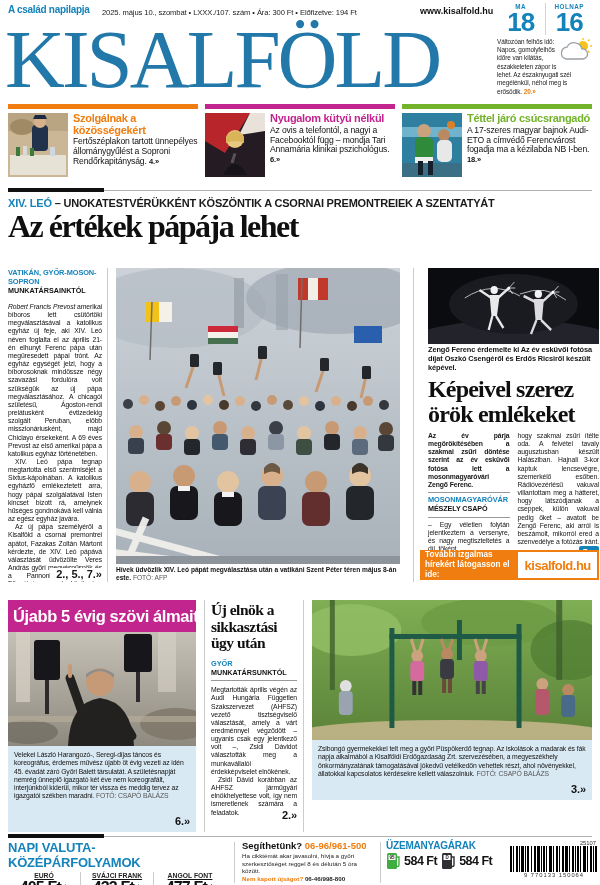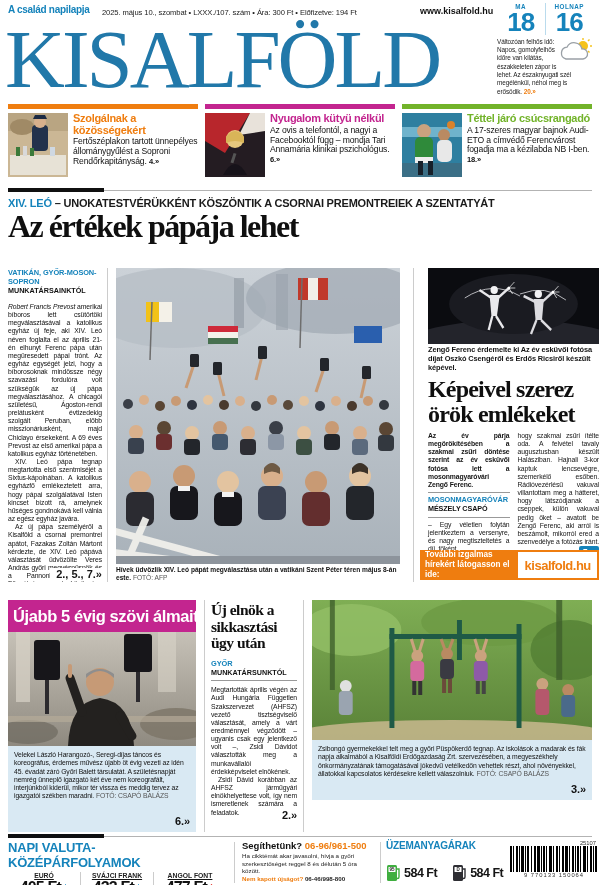--- a/index.html
+++ b/index.html
@@ -101,21 +101,21 @@
   .cur-val{ font-size:16px; font-weight:800; letter-spacing:-0.8px; color:#111; white-space:nowrap;}
   .arr-down{ color:#1583bb; font-weight:800;}
   .arr-up{ color:#e02b20; font-weight:800;}
   .vsep{ position:absolute; top:2px; bottom:2px; width:1px; background:#ccc;}
   .help{ position:absolute; left:234px; top:0; width:134px; font-size:6.2px; line-height:1.25; color:#222;}
   .help .q{ font-size:9.5px; font-weight:800; color:#111;}
   .help .phone-big{ font-size:9.5px; font-weight:800; color:#ef7d0f;}
   .help .olabel{ color:#ef7d0f; font-weight:bold;}
   .help .num{ font-weight:bold; color:#222;}
   .fuel{ position:absolute; left:378px; top:0; width:116px;}
-  .pumps{ display:flex; gap:15px; margin-top:12px; align-items:center;}
+  .pumps{ display:flex; gap:4px; margin-top:0; align-items:center;}
   .pump{ display:flex; align-items:center; gap:3px;}
   .pump svg{ width:15px; height:19px; display:block;}
   .pump-price{ font-size:12.5px; font-weight:800; letter-spacing:-0.5px; white-space:nowrap;}
   .barcode{ position:absolute; left:500px; top:0; width:92px; text-align:center;}
   .bc-top{ font-size:5.8px; text-align:right; color:#333; padding-right:4px;}
   .bc-num{ font-size:5.8px; color:#333; letter-spacing:1px;}
   .barcode svg{ width:88px; height:26px; display:block; margin:0 auto;}
 </style>
 </head>
 <body>

